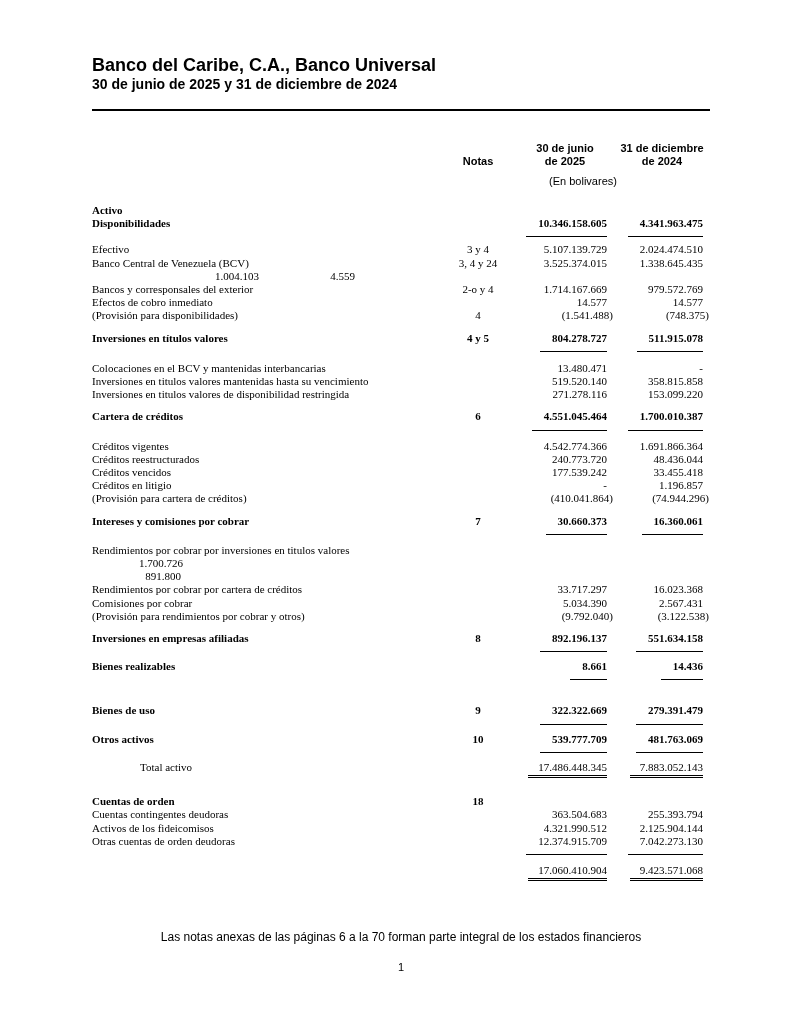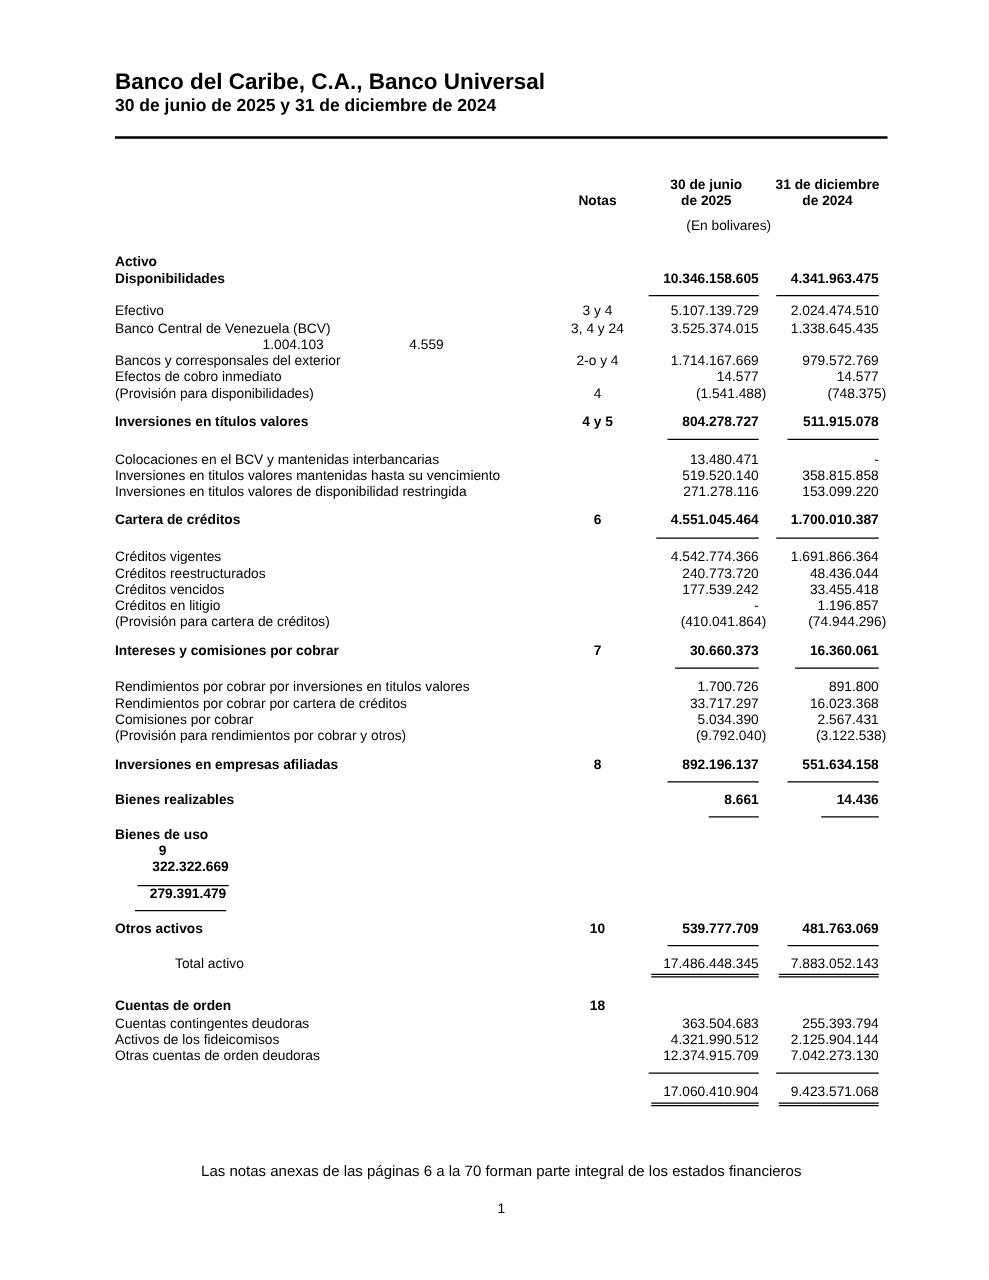--- a/index.html
+++ b/index.html
@@ -24,21 +24,21 @@
   .c-label { width: 348px; flex: none; }
   .c-notes { width: 76px;  flex: none; text-align: center; }
   .c-v1    { width: 98px;  flex: none; text-align: right; padding-right: 7px; box-sizing: border-box; }
   .c-v2    { width: 96px;  flex: none; text-align: right; padding-right: 7px; box-sizing: border-box; }
 
   .thead { display: flex; align-items: flex-end; margin-top: 31px; font-size: 11px; font-weight: bold; line-height: 13px; }
   .thead .c-v1, .thead .c-v2 { text-align: center; padding-right: 0; white-space: nowrap; }
   .currency-row { display: flex; margin-top: 7px; font-size: 11px; }
   .currency-span { width: 194px; flex: none; margin-left: 424px; text-align: center; padding-right: 60px; box-sizing: border-box; }
 
-  .tbody { margin-top: 17px; }
+  .tbody { margin-top: 17px; font-family: Liberation Serif, serif; }
   .bold { font-weight: bold; }
   .indent { padding-left: 48px; box-sizing: border-box; }
 
   .val { display: inline-block; }
   .u-s .val { border-bottom: 1.3px solid #000; padding-left: 12px; padding-bottom: 6px; }
   .u-d .val { border-bottom: 3px double #000; padding-left: 10px; padding-bottom: 1px; }
   .paren { margin-right: -6px; }
 
   .footer-note { position: absolute; left: 92px; width: 618px; top: 930px; text-align: center; font-size: 12px; }
   .page-number { position: absolute; left: 92px; width: 618px; top: 961px; text-align: center; font-size: 11px; }
@@ -176,21 +176,21 @@
           <div class="c-notes"></div>
           <div class="c-v1"><span class="val paren">(410.041.864)</span></div>
           <div class="c-v2"><span class="val paren">(74.944.296)</span></div>
         </div>
         <div class="row bold u-s" style="margin-top: 9px;">
           <div class="c-label">Intereses y comisiones por cobrar</div>
           <div class="c-notes">7</div>
           <div class="c-v1"><span class="val">30.660.373</span></div>
           <div class="c-v2"><span class="val">16.360.061</span></div>
         </div>
-        <div class="row" style="margin-top: 9px;">
+        <div class="row" style="margin-top: 9px; flex-direction: column;">
           <div class="c-label">Rendimientos por cobrar por inversiones en titulos valores</div>
           <div class="c-notes"></div>
           <div class="c-v1"><span class="val">1.700.726</span></div>
           <div class="c-v2"><span class="val">891.800</span></div>
         </div>
         <div class="row">
           <div class="c-label">Rendimientos por cobrar por cartera de créditos</div>
           <div class="c-notes"></div>
           <div class="c-v1"><span class="val">33.717.297</span></div>
           <div class="c-v2"><span class="val">16.023.368</span></div>
@@ -212,21 +212,21 @@
           <div class="c-notes">8</div>
           <div class="c-v1"><span class="val">892.196.137</span></div>
           <div class="c-v2"><span class="val">551.634.158</span></div>
         </div>
         <div class="row bold u-s" style="margin-top: 8px;">
           <div class="c-label">Bienes realizables</div>
           <div class="c-notes"></div>
           <div class="c-v1"><span class="val">8.661</span></div>
           <div class="c-v2"><span class="val">14.436</span></div>
         </div>
-        <div class="row bold u-s" style="margin-top: 8px; flex-direction: column;">
+        <div class="row bold u-s" style="margin-top: 24px;">
           <div class="c-label">Bienes de uso</div>
           <div class="c-notes">9</div>
           <div class="c-v1"><span class="val">322.322.669</span></div>
           <div class="c-v2"><span class="val">279.391.479</span></div>
         </div>
         <div class="row bold u-s" style="margin-top: 8px;">
           <div class="c-label">Otros activos</div>
           <div class="c-notes">10</div>
           <div class="c-v1"><span class="val">539.777.709</span></div>
           <div class="c-v2"><span class="val">481.763.069</span></div>

